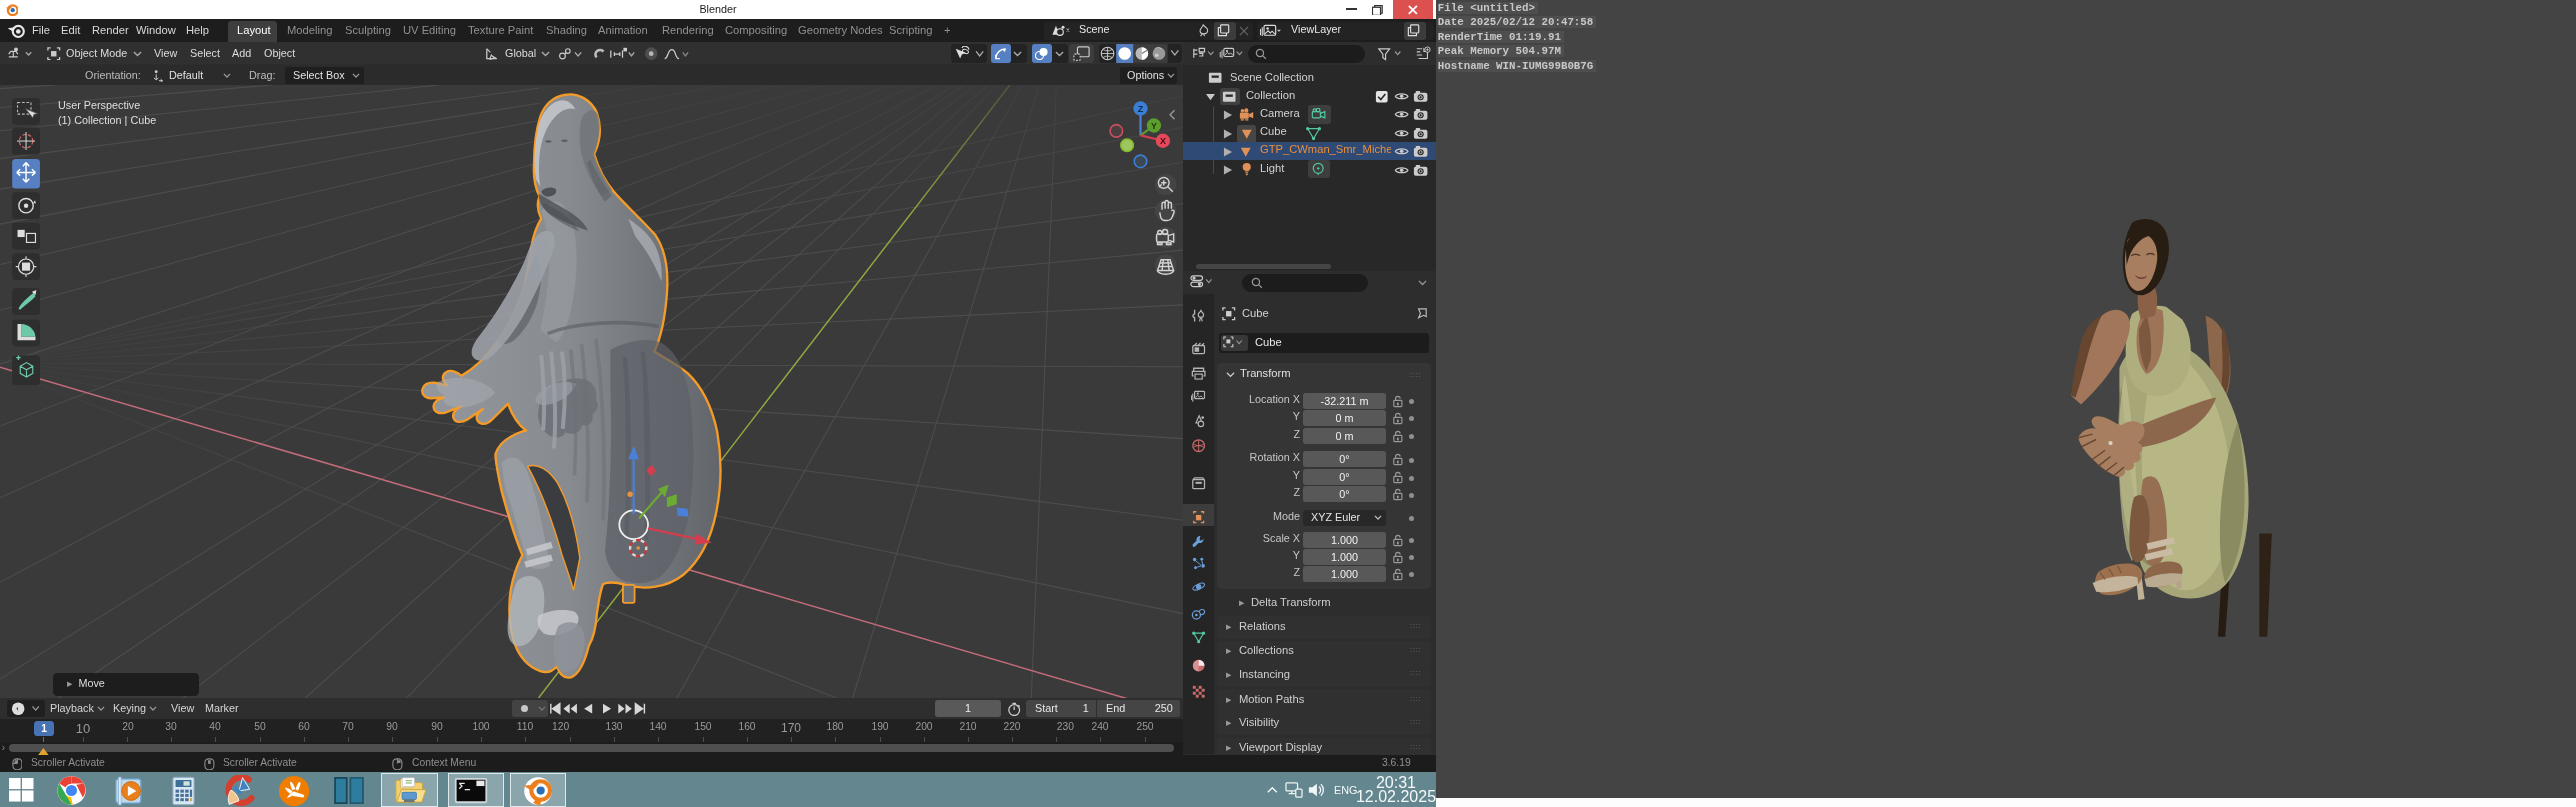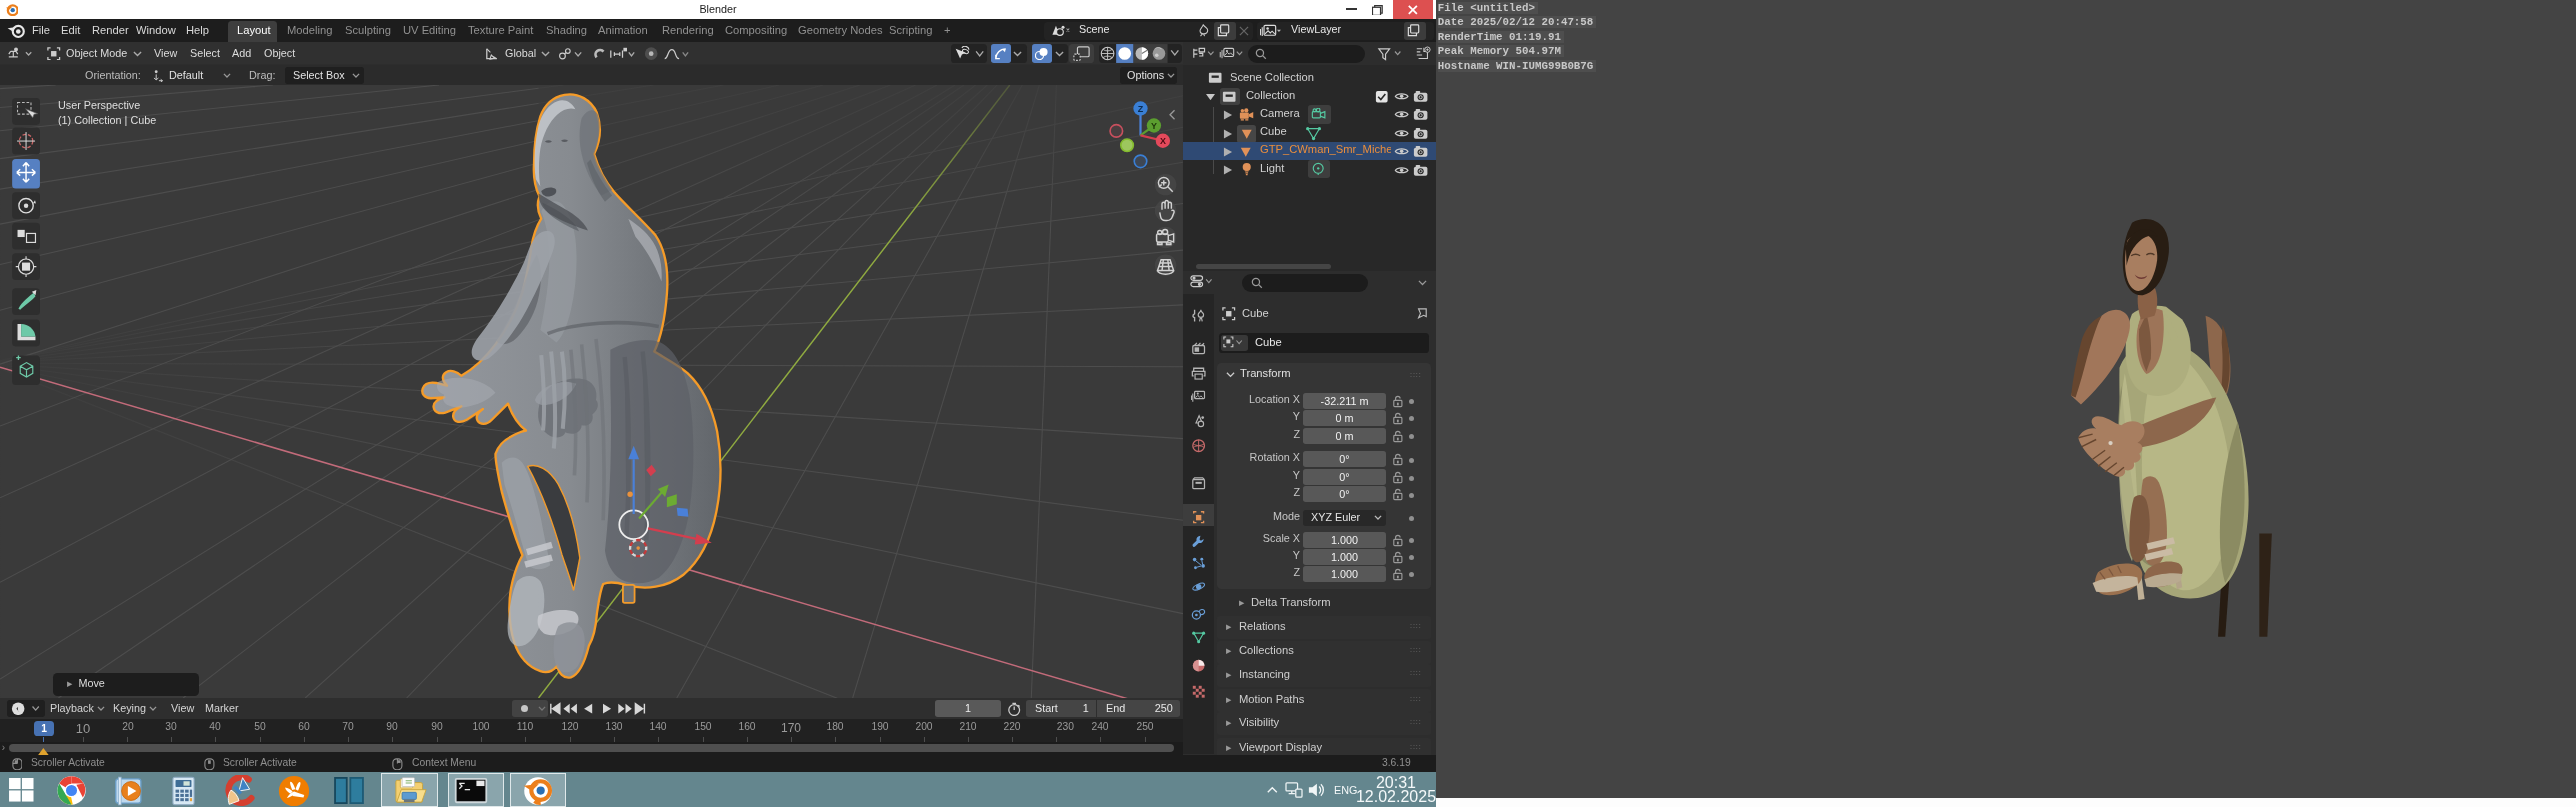--- a/index.html
+++ b/index.html
@@ -447,21 +447,21 @@
         <div class="abs" style="left:110px;top:23px;width:36px;text-align:center;font-size:10.3px;color:#9a9a9a">20</div>
         <div class="abs" style="left:153px;top:23px;width:36px;text-align:center;font-size:10.3px;color:#9a9a9a">30</div>
         <div class="abs" style="left:197px;top:23px;width:36px;text-align:center;font-size:10.3px;color:#9a9a9a">40</div>
         <div class="abs" style="left:242px;top:23px;width:36px;text-align:center;font-size:10.3px;color:#9a9a9a">50</div>
         <div class="abs" style="left:286px;top:23px;width:36px;text-align:center;font-size:10.3px;color:#9a9a9a">60</div>
         <div class="abs" style="left:330px;top:23px;width:36px;text-align:center;font-size:10.3px;color:#9a9a9a">70</div>
         <div class="abs" style="left:374px;top:23px;width:36px;text-align:center;font-size:10.3px;color:#9a9a9a">90</div>
         <div class="abs" style="left:419px;top:23px;width:36px;text-align:center;font-size:10.3px;color:#9a9a9a">90</div>
         <div class="abs" style="left:463px;top:23px;width:36px;text-align:center;font-size:10.3px;color:#9a9a9a">100</div>
         <div class="abs" style="left:507px;top:23px;width:36px;text-align:center;font-size:10.3px;color:#9a9a9a">110</div>
-        <div class="abs" style="left:552px;top:23px;width:36px;text-align:center;font-size:10.3px;color:#9a9a9a">120</div>
+        <div class="abs" style="left:552px;top:23px;width:36px;font-size:10.3px;color:#9a9a9a">120</div>
         <div class="abs" style="left:596px;top:23px;width:36px;text-align:center;font-size:10.3px;color:#9a9a9a">130</div>
         <div class="abs" style="left:640px;top:23px;width:36px;text-align:center;font-size:10.3px;color:#9a9a9a">140</div>
         <div class="abs" style="left:685px;top:23px;width:36px;text-align:center;font-size:10.3px;color:#9a9a9a">150</div>
         <div class="abs" style="left:729px;top:23px;width:36px;text-align:center;font-size:10.3px;color:#9a9a9a">160</div>
         <div class="abs" style="left:773px;top:23px;width:36px;text-align:center;font-size:12px;color:#9a9a9a">170</div>
         <div class="abs" style="left:817px;top:23px;width:36px;text-align:center;font-size:10.3px;color:#9a9a9a">180</div>
         <div class="abs" style="left:862px;top:23px;width:36px;text-align:center;font-size:10.3px;color:#9a9a9a">190</div>
         <div class="abs" style="left:906px;top:23px;width:36px;text-align:center;font-size:10.3px;color:#9a9a9a">200</div>
         <div class="abs" style="left:950px;top:23px;width:36px;text-align:center;font-size:10.3px;color:#9a9a9a">210</div>
         <div class="abs" style="left:994px;top:23px;width:36px;text-align:center;font-size:10.3px;color:#9a9a9a">220</div>

